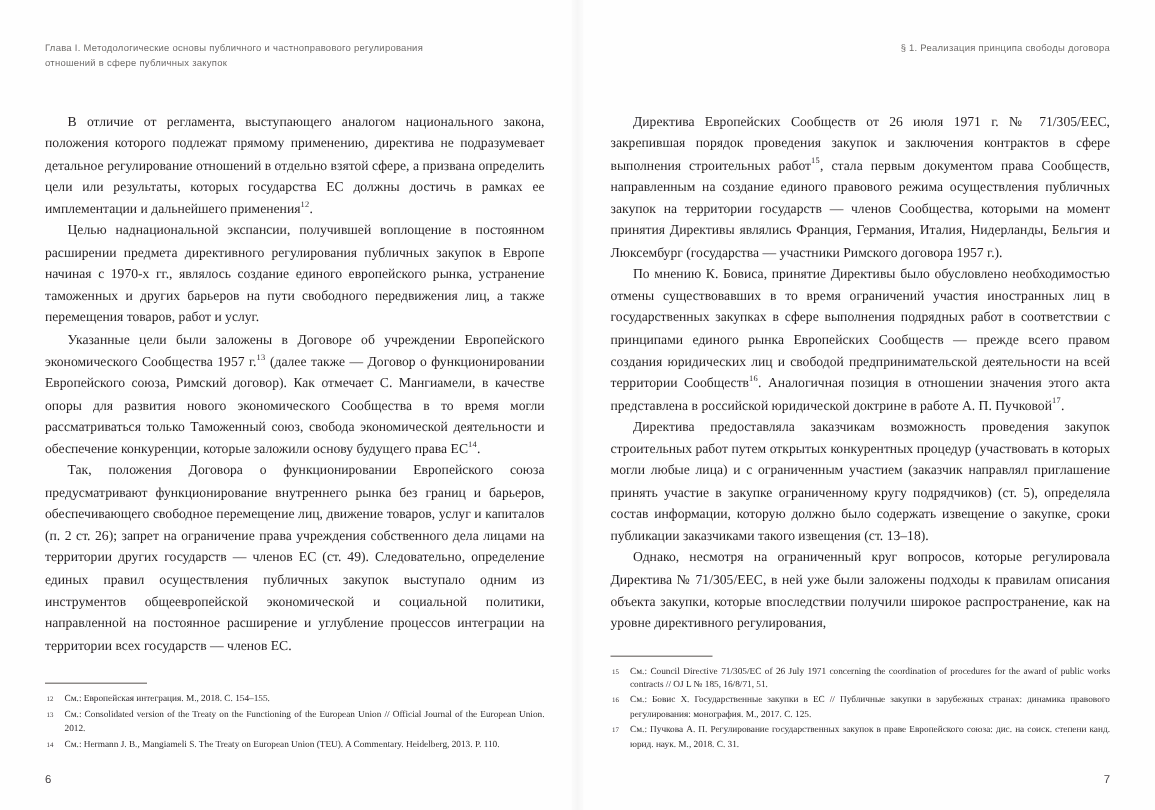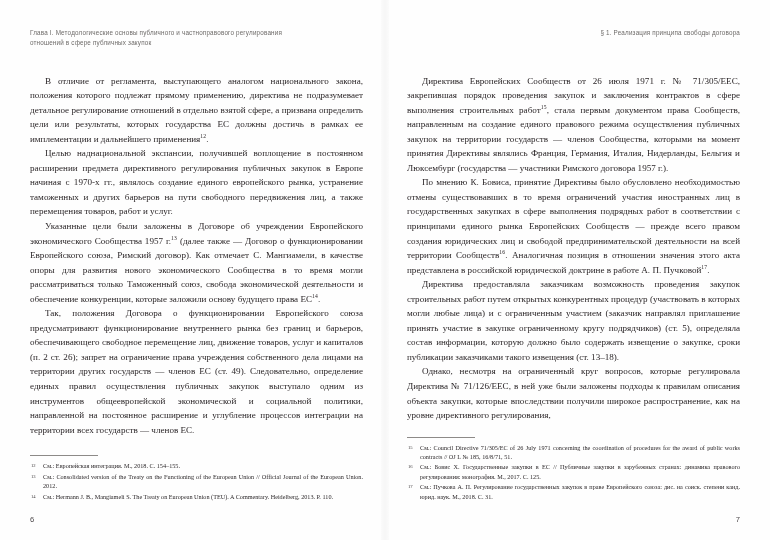--- a/index.html
+++ b/index.html
@@ -188,21 +188,21 @@
     </div>
 
     <div class="body-col">
 
       <p><span>Директива Европейских Сообществ от 26 июля 1971 г. № 71/305/ЕЕС, закрепившая порядок проведения закупок и заключения контрактов в сфере выполнения строительных работ</span><sup>15</sup><span>, стала первым документом права Сообществ, направленным на создание единого правового режима осуществления публичных закупок на территории государств — членов Сообщества, которыми на момент принятия Директивы являлись Франция, Германия, Италия, Нидерланды, Бельгия и Люксембург (государства — участники Римского договора 1957 г.).</span></p>
 
       <p><span>По мнению К. Бовиса, принятие Директивы было обусловлено необходимостью отмены существовавших в то время ограничений участия иностранных лиц в государственных закупках в сфере выполнения подрядных работ в соответствии с принципами единого рынка Европейских Сообществ — прежде всего правом создания юридических лиц и свободой предпринимательской деятельности на всей территории Сообществ</span><sup>16</sup><span>. Аналогичная позиция в отношении значения этого акта представлена в российской юридической доктрине в работе А. П. Пучковой</span><sup>17</sup><span>.</span></p>
 
       <p><span>Директива предоставляла заказчикам возможность проведения закупок строительных работ путем открытых конкурентных процедур (участвовать в которых могли любые лица) и с ограниченным участием (заказчик направлял приглашение принять участие в закупке ограниченному кругу подрядчиков) (ст. 5), определяла состав информации, которую должно было содержать извещение о закупке, сроки публикации заказчиками такого извещения (ст. 13–18).</span></p>
 
-      <p><span>Однако, несмотря на ограниченный круг вопросов, которые регулировала Директива № 71/126/ЕЕС, в ней уже были заложены подходы к правилам описания объекта закупки, которые впоследствии получили широкое распространение, как на уровне директивного регулирования,</span></p>
+      <p><span>Однако, несмотря на ограниченный круг вопросов, которые регулировала Директива № 71/305/ЕЕС, в ней уже были заложены подходы к правилам описания объекта закупки, которые впоследствии получили широкое распространение, как на уровне директивного регулирования,</span></p>
     </div>
 
     <div class="footnotes">
       <div class="fn-rule"></div>
 
       <div class="fn">
         <div class="fn-num">15</div>
         <div class="fn-text">См.: Council Directive 71/305/EC of 26 July 1971 concerning the coordination of procedures for the award of public works contracts // OJ L № 185, 16/8/71, 51.</div>
       </div>
 

